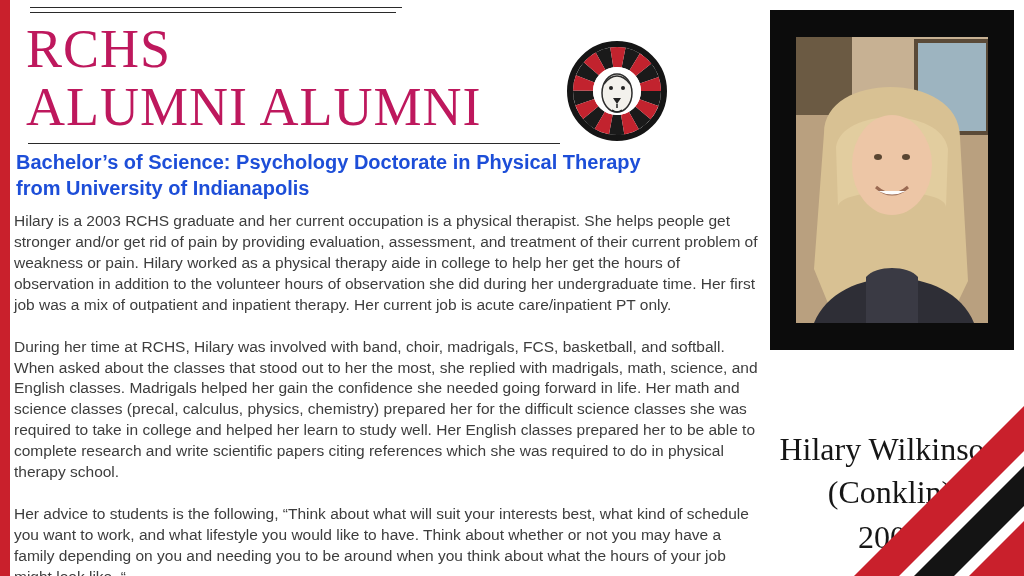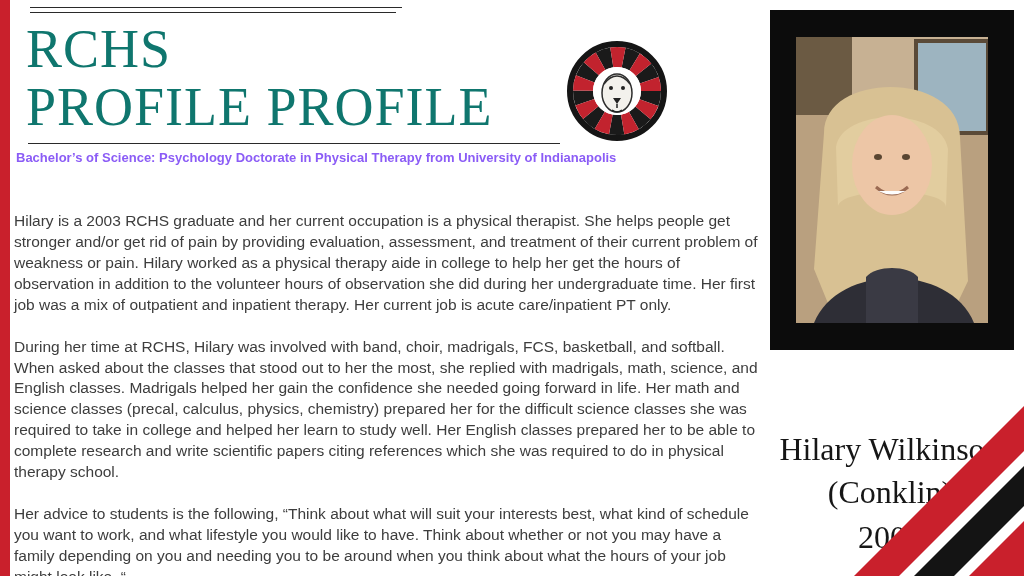--- a/index.html
+++ b/index.html
@@ -17,30 +17,30 @@
   }
   .rule { position:absolute; height:1px; background:#2a2a2a; }
   .rule-top-1 { left:30px; top:7px;  width:372px; }
   .rule-top-2 { left:30px; top:12px; width:366px; }
   .rule-under-title { left:28px; top:143px; width:532px; }
 
   .title {
     position:absolute; left:26px; top:20px;
     font-family:"Liberation Serif","DejaVu Serif",serif;
     font-size:54px; line-height:1.08;
-    color:#0f766e; letter-spacing:1px;
+    color:#be185d; letter-spacing:1px;
     font-weight:400;
   }
 
   .logo-wrap { position:absolute; left:566px; top:40px; width:102px; height:102px; }
   .logo-wrap svg { display:block; width:102px; height:102px; }
 
   .subtitle {
     position:absolute; left:16px; top:150px; width:650px;
-    font-size:13px; font-weight:bold; color:#8b5cf6;
+    font-size:20px; font-weight:bold; color:#1d4ed8;
     line-height:1.28;
   }
 
   .body-text {
     position:absolute; left:14px; top:203px; width:744px;
     font-size:15.5px; color:#3d3d3d; line-height:1.35;
   }
   .body-text p { margin:8px 0 21px 0; }
   .body-text p:last-child { margin-bottom:0; }
 
@@ -73,21 +73,21 @@
 </head>
 <body>
 
 <div class="left-bar"></div>
 
 <div class="rule rule-top-1"></div>
 <div class="rule rule-top-2"></div>
 
 <div class="title">
   <div>RCHS</div>
-  <div>PROFILE PROFILE</div>
+  <div>ALUMNI ALUMNI</div>
 </div>
 
 <div class="rule rule-under-title"></div>
 
 <div class="logo-wrap">
   <svg viewBox="0 0 102 102" aria-hidden="true">
     <circle cx="51" cy="51" r="50" fill="#ffffff"></circle>
     <circle cx="51" cy="51" r="47" fill="none" stroke="#151515" stroke-width="6"></circle>
     <circle cx="51" cy="51" r="34" fill="none" stroke="#1a1a1a" stroke-width="20" stroke-dasharray="11.9 11.9"></circle>
     <circle cx="51" cy="51" r="34" fill="none" stroke="#c2232e" stroke-width="20" stroke-dasharray="11.9 11.9" stroke-dashoffset="11.9"></circle>

